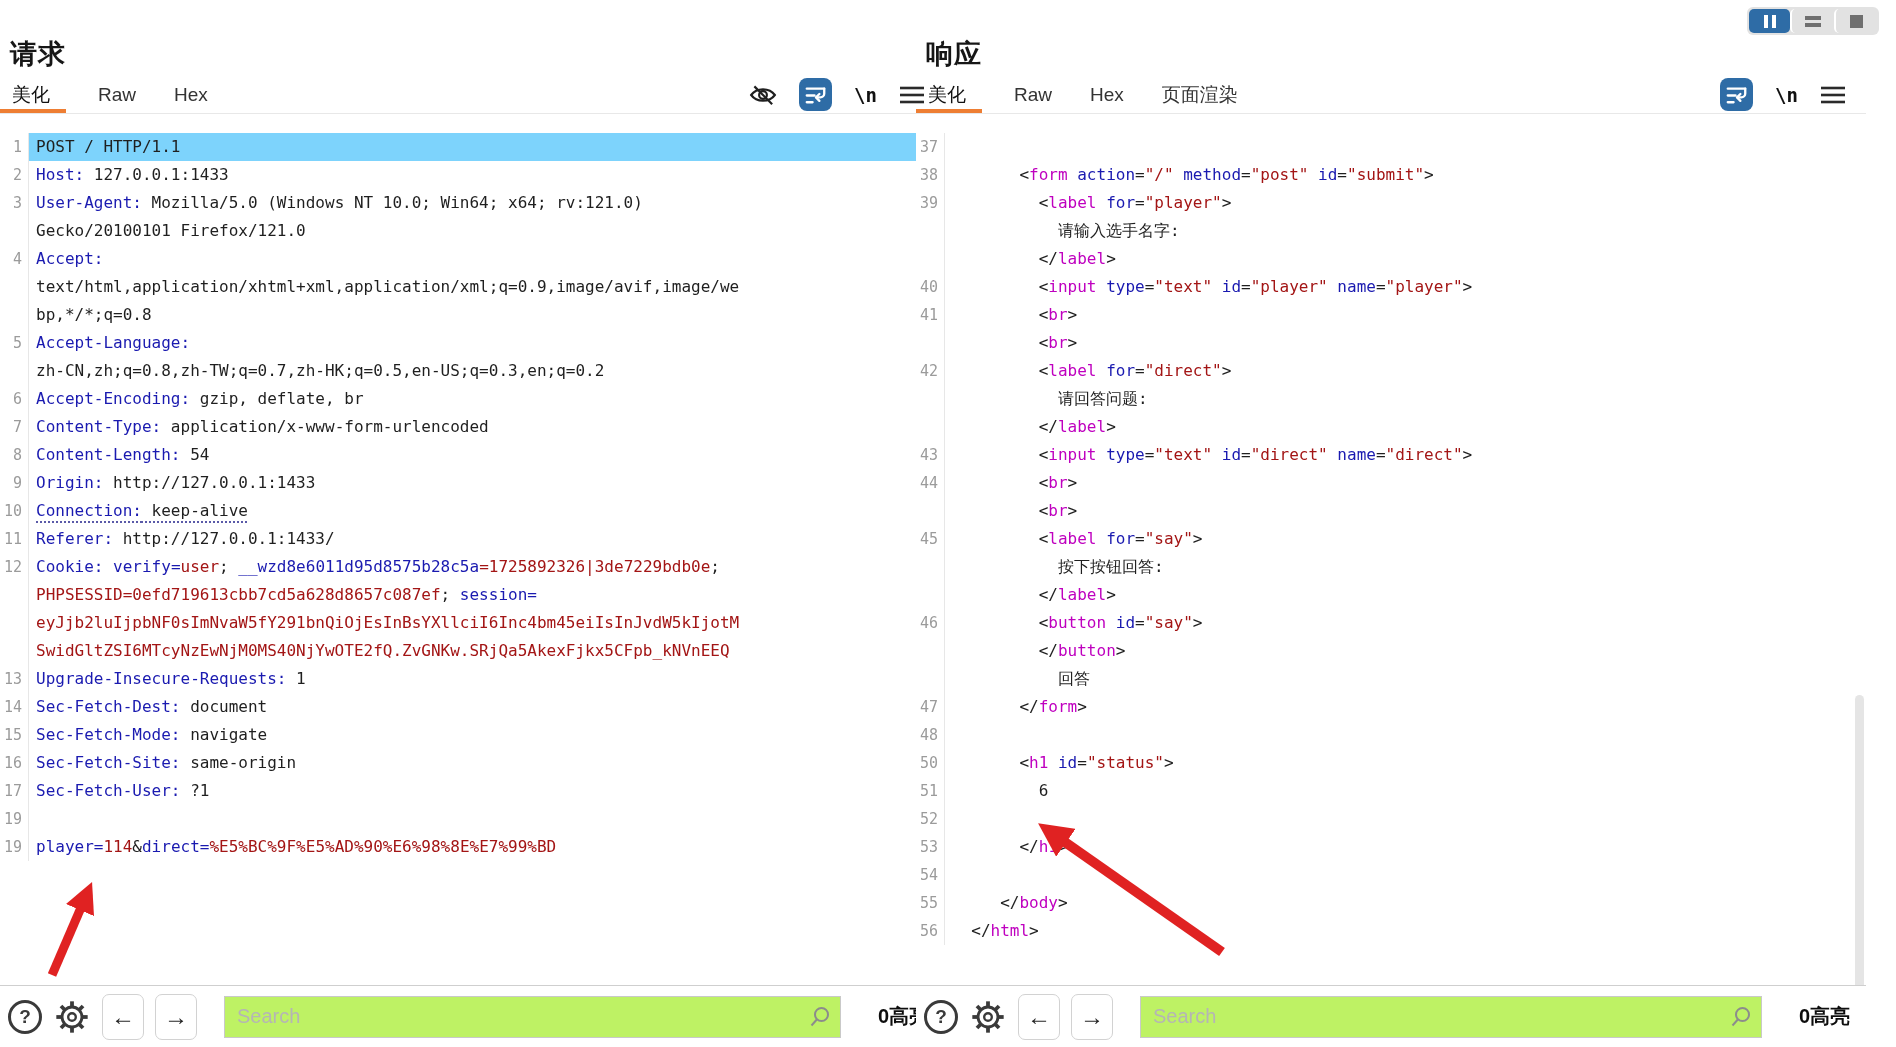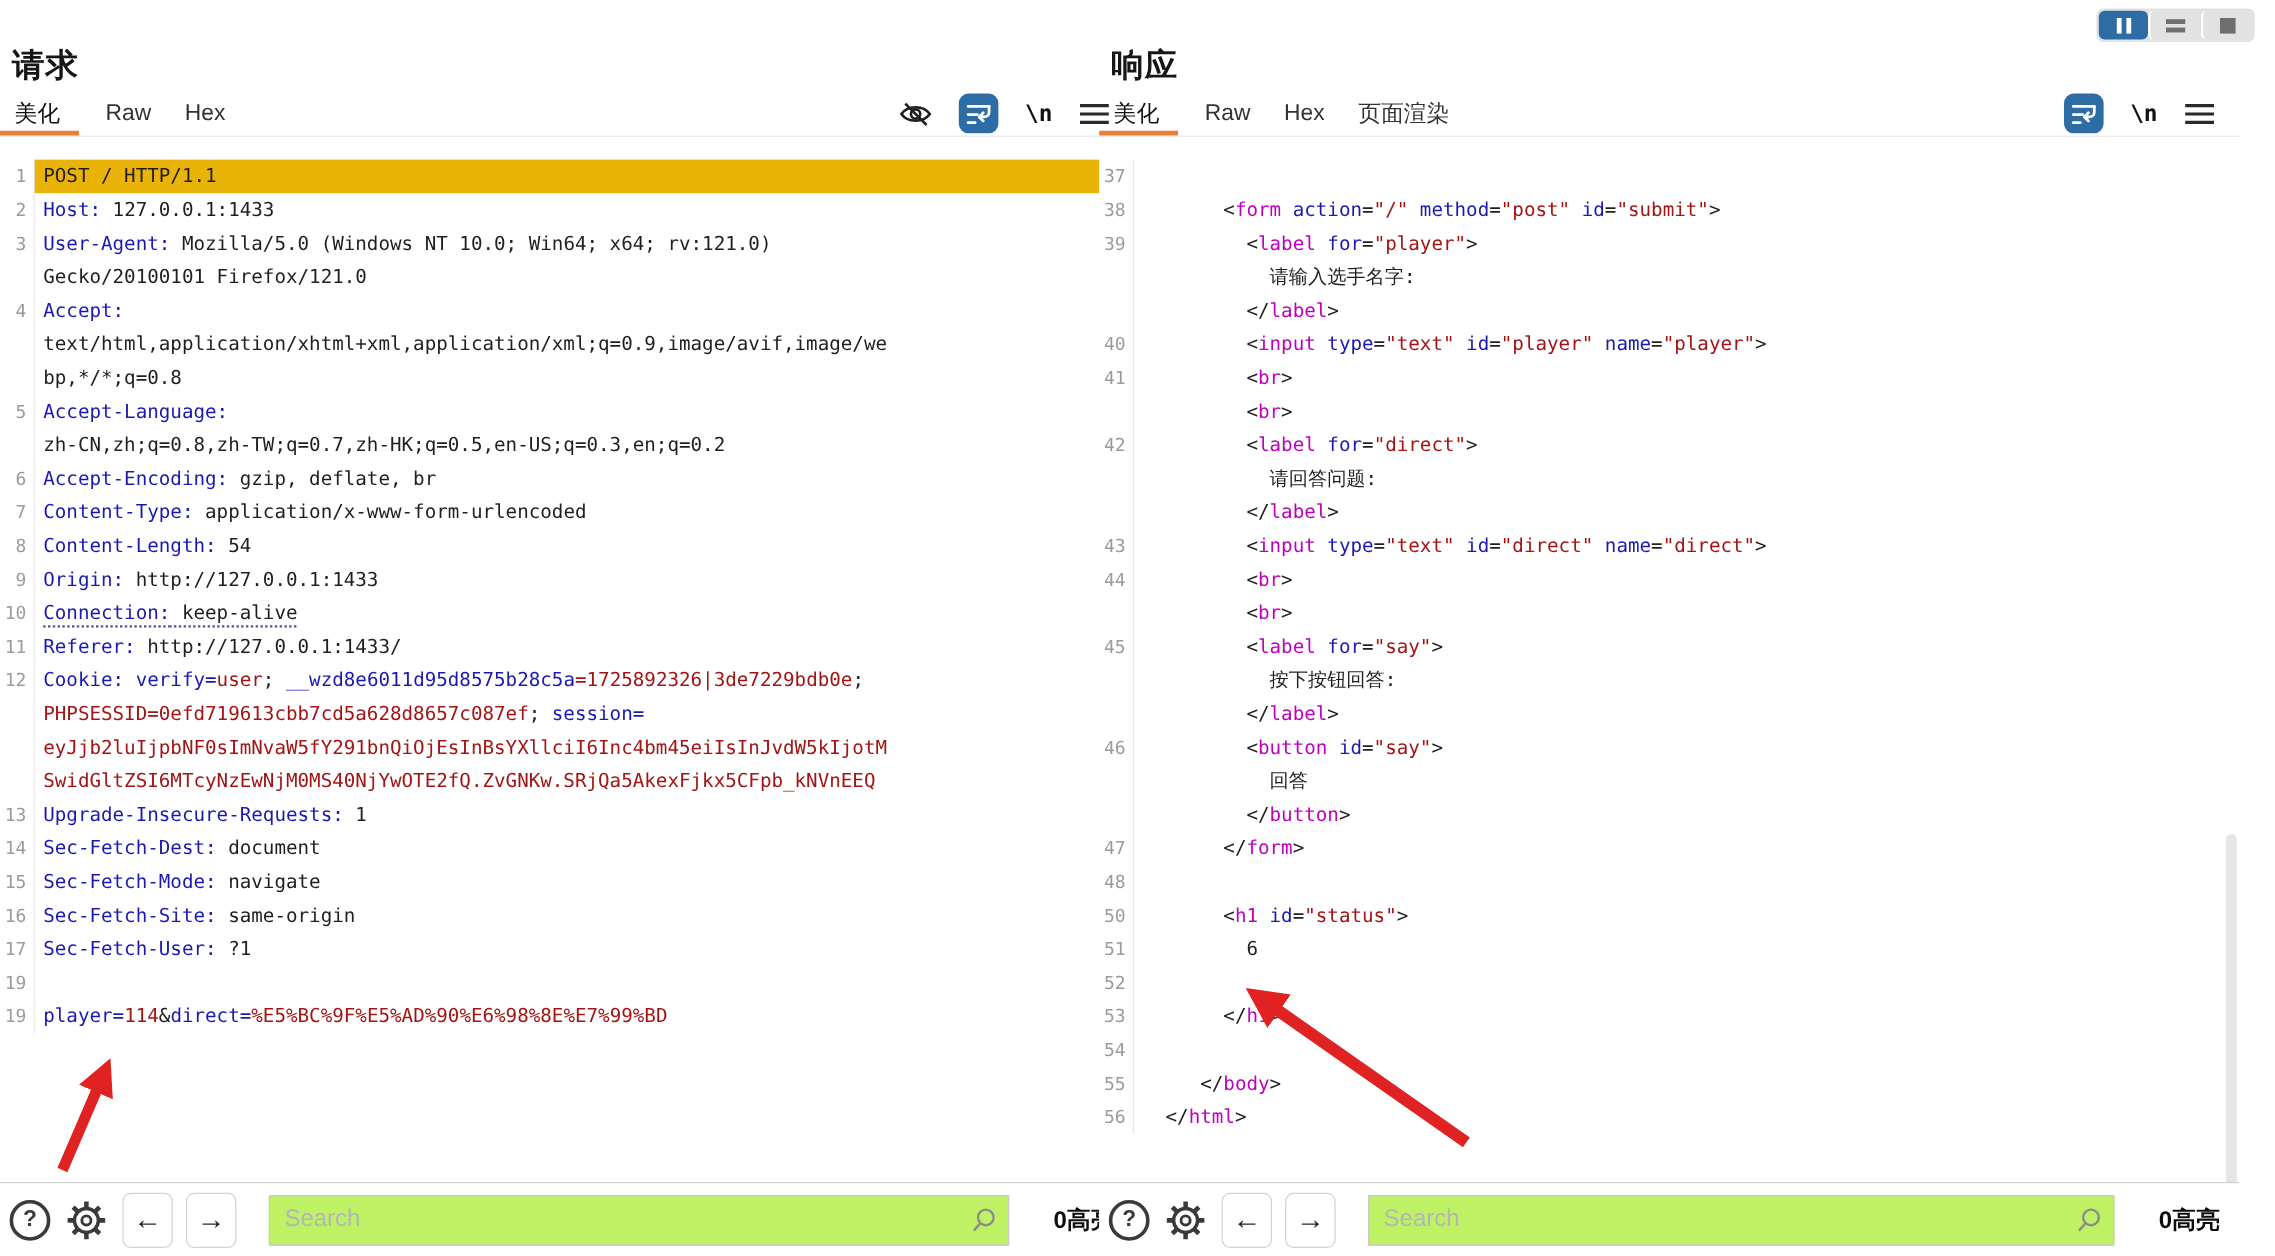--- a/index.html
+++ b/index.html
@@ -6,36 +6,36 @@
   body{width:1896px;height:1047px;position:relative;overflow:hidden;background:#fff;
        font-family:"Liberation Sans",sans-serif;color:#1f1f1f}
 
   .panel{position:absolute;top:0;bottom:0;background:#fff}
   #panel-request{left:0;width:945px;border-right:1px solid #cfcfcf}
   #panel-response{left:916px;width:950px}
 
   .panel-title{position:absolute;top:36px;left:10px;font-size:27px;font-weight:700;color:#161616;letter-spacing:1px}
 
   .tabs{position:absolute;top:76px;left:0;right:0;height:37px;border-bottom:1px solid #e8e8e8;
-        display:flex;align-items:center;gap:16px;font-size:19px;color:#333}
+        display:flex;align-items:center;gap:26px;font-size:19px;color:#333}
   .tab{height:37px;display:flex;align-items:center;padding:0 6px;cursor:pointer}
   .tab:first-child{padding-left:12px;padding-right:16px}
   .tab.active{box-shadow:inset 0 -4px 0 var(--accent);color:#111}
 
   .editor-toolbar{position:absolute;top:76px;right:20px;height:37px;display:flex;align-items:center;gap:22px;z-index:5}
   .tool{display:flex;align-items:center;justify-content:center;cursor:pointer}
   .wrap-btn{width:33px;height:33px;border-radius:8px;background:var(--icon-blue)}
   .nl-label{font-family:"DejaVu Sans Mono","Liberation Mono",monospace;font-size:19px;font-weight:600;color:#111}
 
   .editor{position:absolute;top:114px;left:0;right:0;bottom:62px;overflow:hidden;padding-top:19px;
           font-family:"DejaVu Sans Mono","Liberation Mono",monospace;font-size:16px}
   .row{display:flex;height:28px;line-height:28px}
   .ln{flex:0 0 22px;text-align:right;padding-right:6px;color:#9b9b9b;font-size:15px;border-right:1px solid #e7e7e7}
   .code{white-space:pre;padding-left:7px;flex:1;margin-right:12px}
-  .row.hl .code{background:#eab308}
+  .row.hl .code{background:#7dd3fc}
   .code.dotted{text-decoration:underline dotted #5a5aa8 2px;text-underline-offset:5px}
   .tok-p{color:#1f1f1f}
   .tok-k{color:var(--tok-key)}
   .tok-v{color:var(--tok-val)}
   .tok-t{color:var(--tok-tag)}
 
   .statusbar{position:absolute;left:0;right:0;bottom:0;height:61px;border-top:1px solid #cfcfcf;background:#fff;
              display:flex;align-items:center;padding:0 16px 0 8px;gap:11px}
   .help-btn{width:34px;height:34px;border:3px solid #3a3a3a;border-radius:50%;display:flex;align-items:center;
             justify-content:center;font-size:19px;font-weight:700;color:#3a3a3a;box-sizing:border-box}
@@ -351,25 +351,25 @@
       <div class="row">
         <span class="ln"></span>
         <span class="code"><span class="tok-p">         &lt;/</span><span class="tok-t">label</span><span class="tok-p">&gt;</span></span>
       </div>
       <div class="row">
         <span class="ln">46</span>
         <span class="code"><span class="tok-p">         &lt;</span><span class="tok-t">button</span><span class="tok-p"> </span><span class="tok-k">id</span><span class="tok-p">=</span><span class="tok-v">"say"</span><span class="tok-p">&gt;</span></span>
       </div>
       <div class="row">
         <span class="ln"></span>
+        <span class="code"><span class="tok-p">         &lt;/</span><span class="tok-t">button</span><span class="tok-p">&gt;</span></span>
+      </div>
+      <div class="row">
+        <span class="ln"></span>
         <span class="code"><span class="tok-p">           回答</span></span>
-      </div>
-      <div class="row">
-        <span class="ln"></span>
-        <span class="code"><span class="tok-p">         &lt;/</span><span class="tok-t">button</span><span class="tok-p">&gt;</span></span>
       </div>
       <div class="row">
         <span class="ln">47</span>
         <span class="code"><span class="tok-p">       &lt;/</span><span class="tok-t">form</span><span class="tok-p">&gt;</span></span>
       </div>
       <div class="row">
         <span class="ln">48</span>
         <span class="code"></span>
       </div>
       <div class="row">

